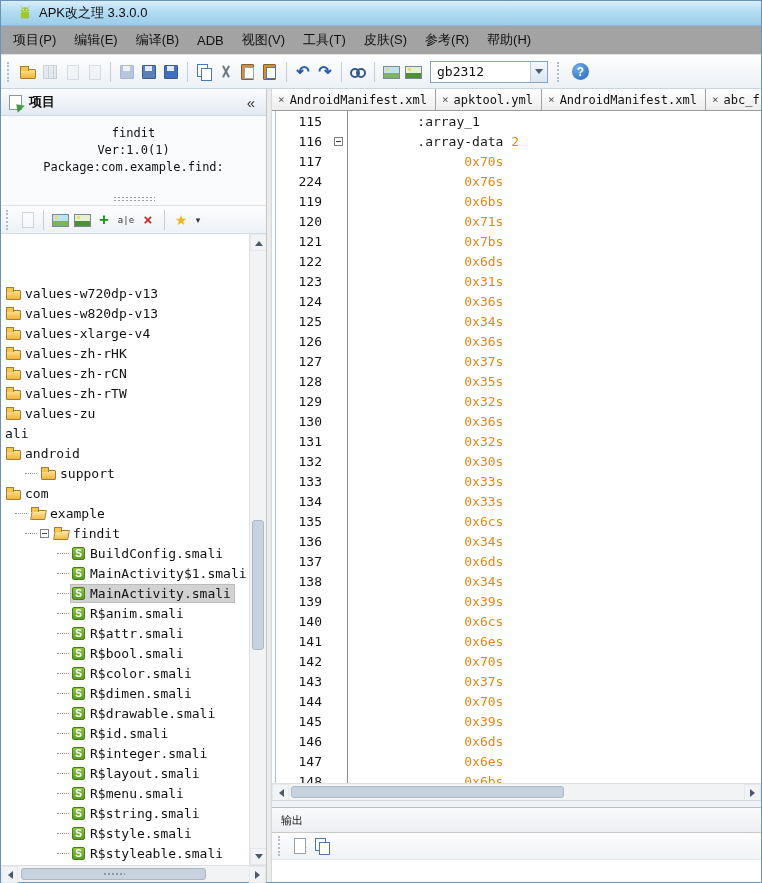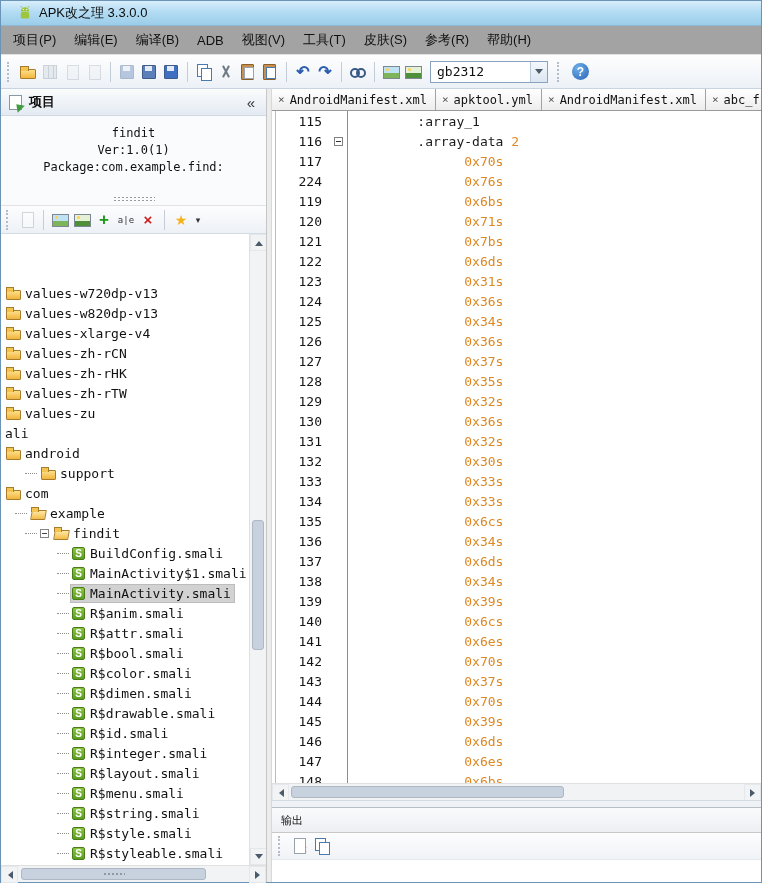--- a/index.html
+++ b/index.html
@@ -260,27 +260,27 @@
             </div>
             <div class="tree-row lv0">
               <span class="itembox">
                 <span class="t-ico t-folder"></span>
                 <span class="lbl">values-xlarge-v4</span>
               </span>
             </div>
             <div class="tree-row lv0">
               <span class="itembox">
                 <span class="t-ico t-folder"></span>
+                <span class="lbl">values-zh-rHK</span>
+              </span>
+            </div>
+            <div class="tree-row lv0">
+              <span class="itembox">
+                <span class="t-ico t-folder"></span>
                 <span class="lbl">values-zh-rCN</span>
-              </span>
-            </div>
-            <div class="tree-row lv0">
-              <span class="itembox">
-                <span class="t-ico t-folder"></span>
-                <span class="lbl">values-zh-rHK</span>
               </span>
             </div>
             <div class="tree-row lv0">
               <span class="itembox">
                 <span class="t-ico t-folder"></span>
                 <span class="lbl">values-zh-rTW</span>
               </span>
             </div>
             <div class="tree-row lv0">
               <span class="itembox">

